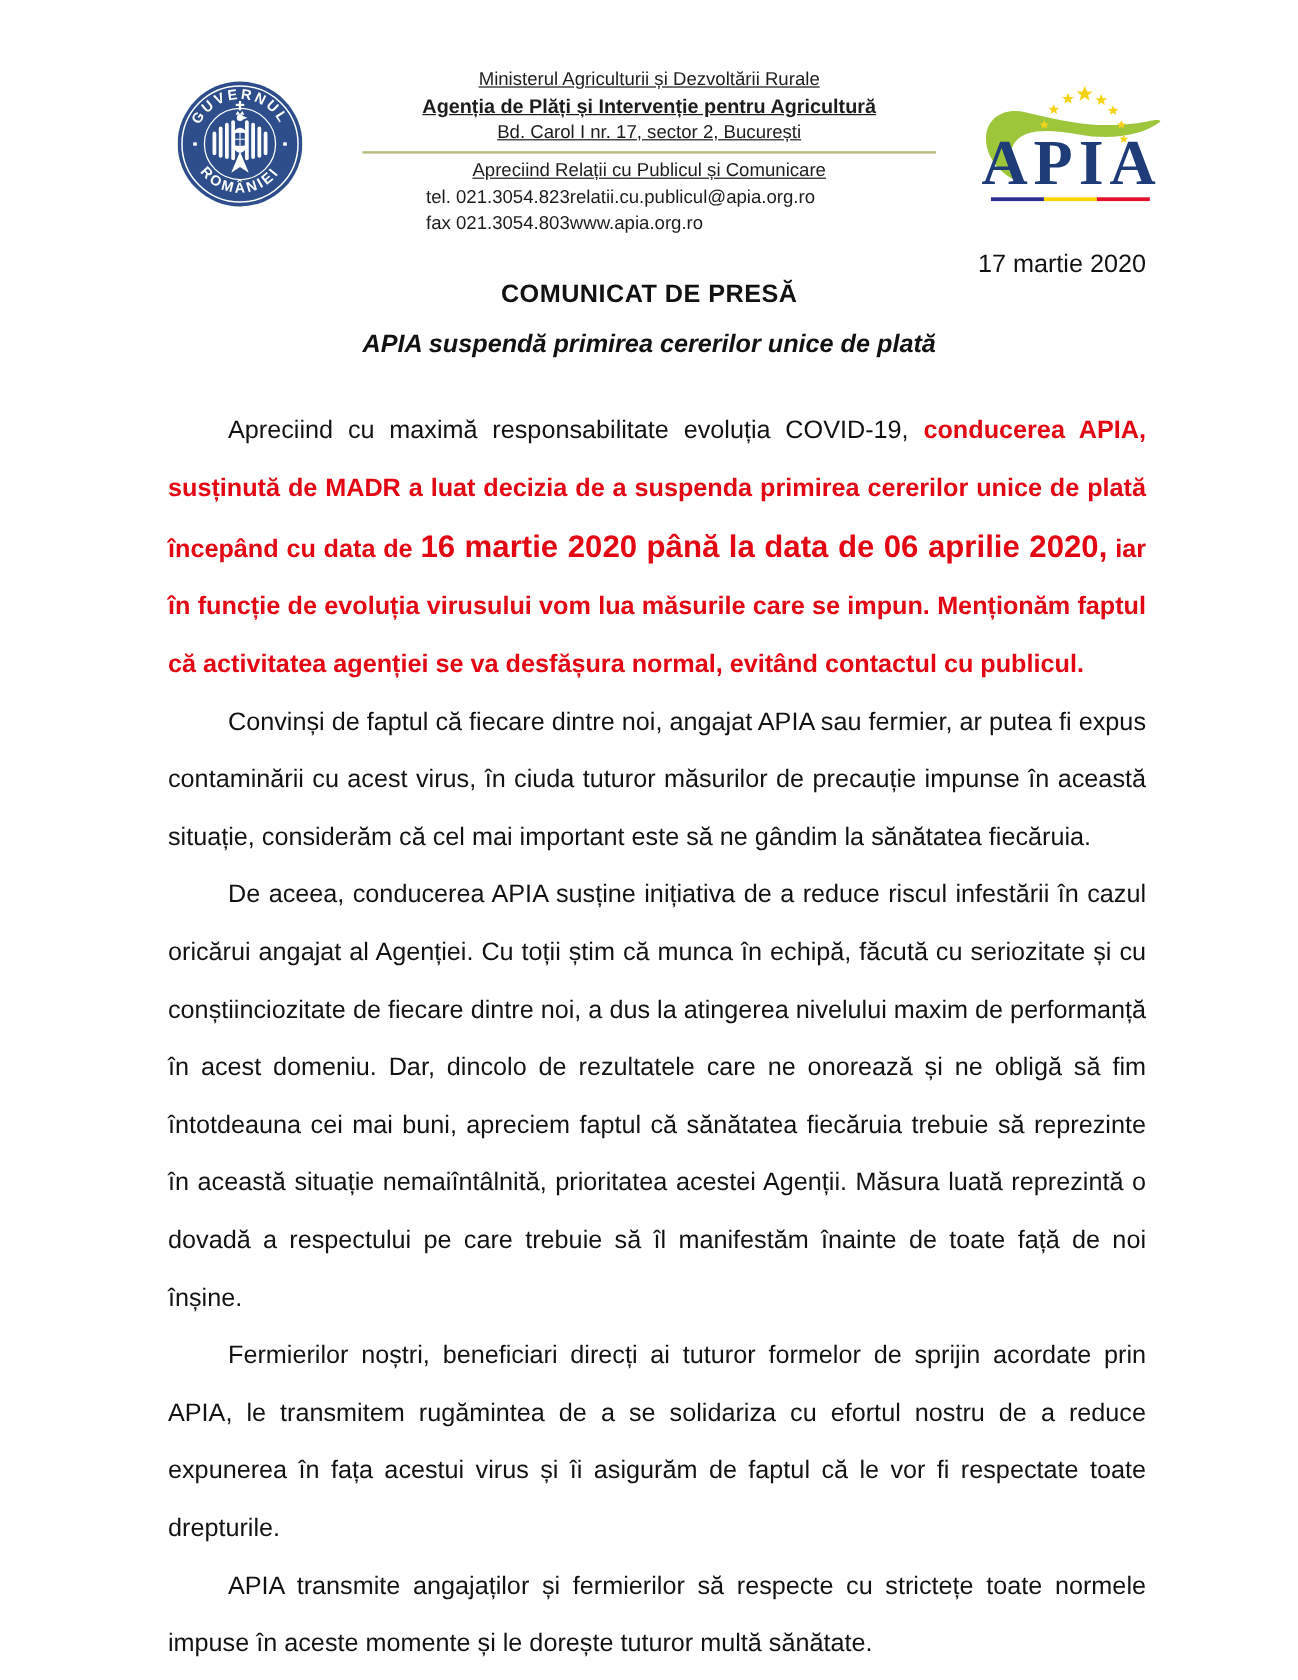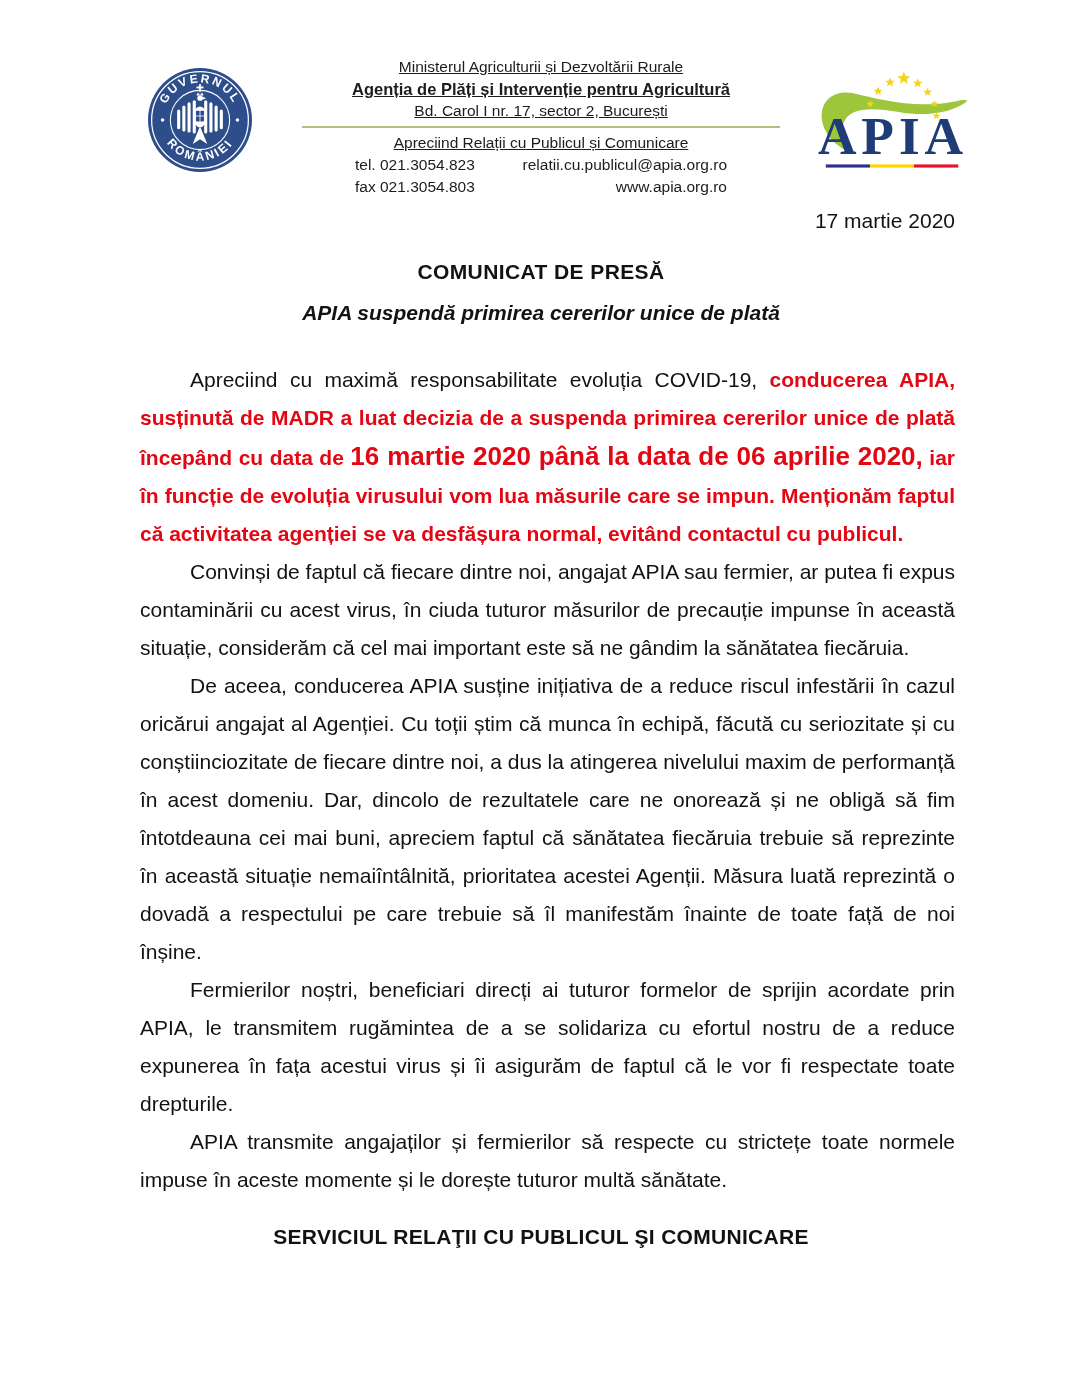--- a/index.html
+++ b/index.html
@@ -27,27 +27,27 @@
     overflow:hidden;
   }
   
   .letterhead{position:relative;height:136px;}
   .seal{position:absolute;left:148px;top:6px;width:104px;height:116px;}
   .apia-logo{position:absolute;right:106px;top:0;width:168px;height:118px;}
   .head-center{width:500px;margin:0 auto;text-align:center;line-height:22px;}
   .head-line{font-size:15.5px;color:#1c1c1c;text-decoration:underline;}
   .head-line.bold{font-size:16.5px;font-weight:bold;}
   .head-divider{height:2px;background:var(--divider-olive);margin:4px 11px 4px 11px;}
-  .contact-row{display:flex;justify-content:space-between;width:372px;margin:0 auto;font-size:15.5px;line-height:22px;color:#1c1c1c;}
+  .contact-row{display:flex;width:372px;margin:0 auto;font-size:15.5px;line-height:22px;color:#1c1c1c;}
   
   .doc-date{margin-top:16px;padding-right:127px;text-align:right;font-size:21px;line-height:26px;}
-  .doc-title{margin-top:26px;text-align:center;font-size:21px;font-weight:bold;letter-spacing:.4px;}
+  .doc-title{text-align:center;font-size:21px;font-weight:bold;letter-spacing:.4px;}
   .doc-subtitle{margin-top:17px;text-align:center;font-size:21px;font-weight:bold;font-style:italic;}
   
-  .doc-body{margin:36px 127px 16px 140px;font-size:21px;line-height:38px;text-align:justify;}
+  .doc-body{margin:36px 127px 16px 140px;font-size:21px;line-height:48px;text-align:justify;}
   .doc-body p{margin:0;text-indent:50px;}
   .red{color:var(--accent-red);font-weight:bold;}
   .red-lg{font-size:26px;}
   .doc-footer{margin-top:26px;text-align:center;font-size:21px;font-weight:bold;letter-spacing:.3px;}
 </style>
 </head>
 <body>
 
 <div class="page">
 

